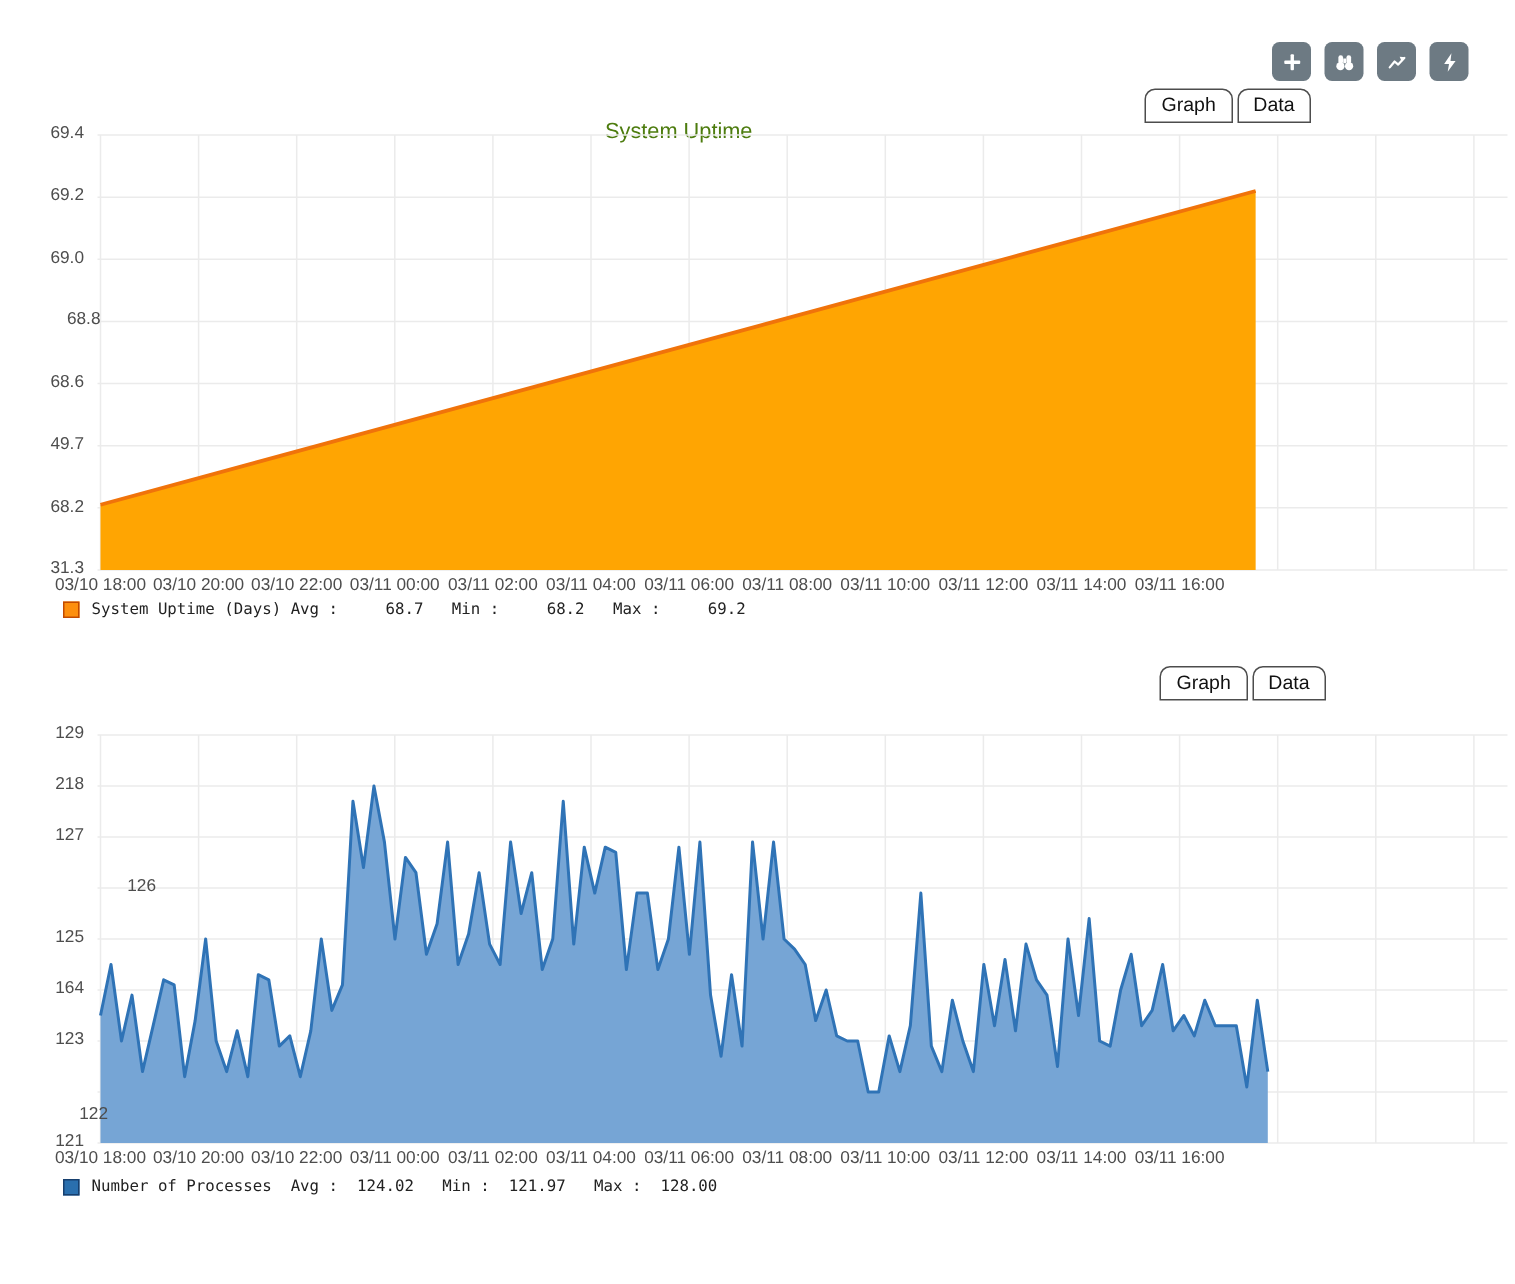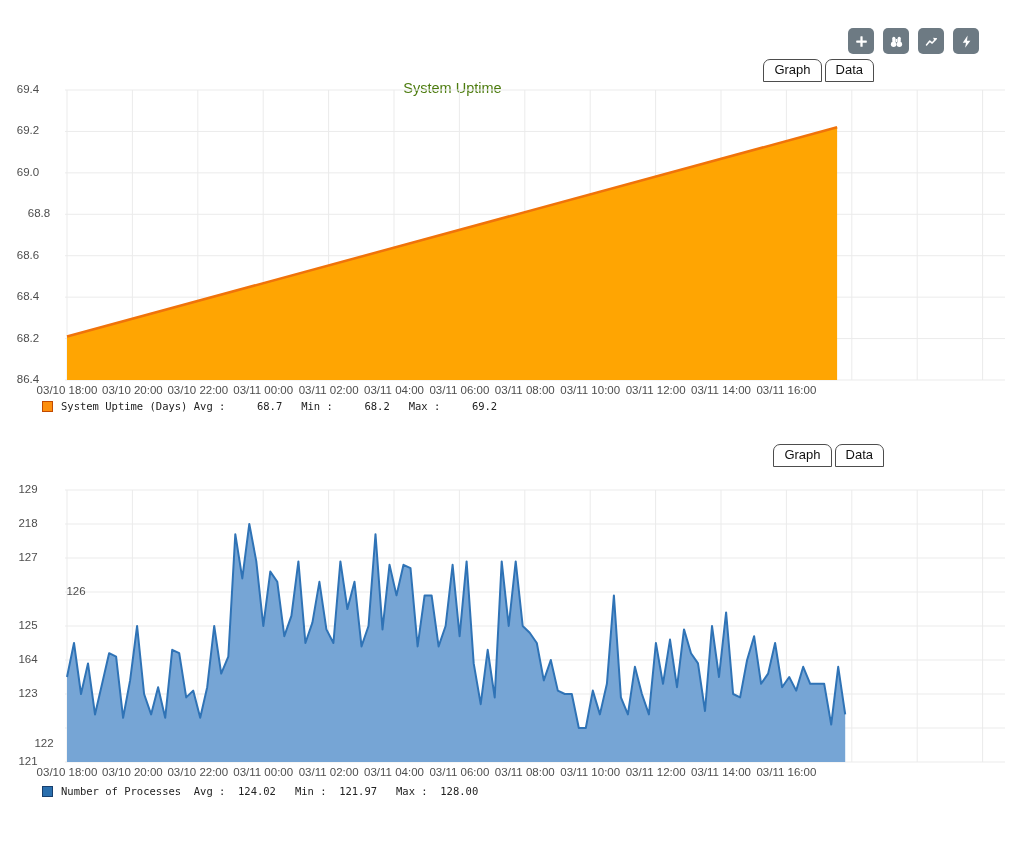--- a/index.html
+++ b/index.html
@@ -22,21 +22,21 @@
     font-family:"Liberation Sans",sans-serif;
   }
   .chart{position:absolute;left:0;width:1010px}
   .chart-1{top:80px;height:345px}
   .chart-2{top:438px;height:385px}
   .plot-svg{position:absolute;left:0;top:0}
   .chart-title{position:absolute;left:67px;width:771px;text-align:center;
     font-size:14.5px;color:#4d7c0f}
   .title-1{top:0}
   .title-2{top:28px}
-  .ylabel{position:absolute;left:0;width:56px;text-align:center;
+  .ylabel{position:absolute;left:0;width:56px;text-align:right;
     font-size:11.5px;color:#4d4d4d}
   .xlabel{position:absolute;width:92px;text-align:center;white-space:nowrap;
     font-size:11.5px;color:#4d4d4d}
   .legend{position:absolute;left:42px;display:flex;align-items:center;gap:8px}
   .legend-1{top:320px}
   .legend-2{top:347px}
   .swatch{width:11px;height:11px;display:inline-block;box-sizing:border-box}
   .legend-text{font-family:"DejaVu Sans Mono",monospace;font-size:10.5px;
     color:#222;white-space:pre}
 </style>
@@ -103,23 +103,23 @@
       <line x1="851.8000000000001" y1="10" x2="851.8000000000001" y2="300" stroke="#ebebeb" stroke-width="1"></line>
       <line x1="917.2" y1="10" x2="917.2" y2="300" stroke="#ebebeb" stroke-width="1"></line>
       <line x1="982.6000000000001" y1="10" x2="982.6000000000001" y2="300" stroke="#ebebeb" stroke-width="1"></line>
       <path d="M67,300 L67.0,256.5 L837.1,47.3 L837.1,300 Z" fill="#ffa502" stroke="none"></path>
       <polyline points="67.0,256.5 837.1,47.3" fill="none" stroke="#f0730a" stroke-width="2.5" stroke-linejoin="round"></polyline>
     </svg>
   <div class="legend legend-1">
     <span class="swatch" id="c1-swatch" style="background: rgb(253, 143, 14); border: 1px solid rgb(194, 74, 0);"></span>
     <span class="legend-text">System Uptime (Days) Avg :     68.7   Min :     68.2   Max :     69.2</span>
   </div>
-<div class="ylabel" style="top: 293px;">86.4</div>
+<div class="ylabel" style="top: 293px;">31.3</div>
     <div class="ylabel" style="top: 251.571px;">68.2</div>
-    <div class="ylabel" style="top: 210.143px;">68.4</div>
+    <div class="ylabel" style="top: 210.143px;">49.7</div>
     <div class="ylabel" style="top: 168.714px;">68.6</div>
     <div class="ylabel" style="top: 127.286px; padding-left: 11px;">68.8</div>
     <div class="ylabel" style="top: 85.8571px;">69.0</div>
     <div class="ylabel" style="top: 44.4286px;">69.2</div>
     <div class="ylabel" style="top: 3px;">69.4</div>
     <div class="xlabel" style="left: 21px; top: 304px;">03/10 18:00</div>
     <div class="xlabel" style="left: 86.4px; top: 304px;">03/10 20:00</div>
     <div class="xlabel" style="left: 151.8px; top: 304px;">03/10 22:00</div>
     <div class="xlabel" style="left: 217.2px; top: 304px;">03/11 00:00</div>
     <div class="xlabel" style="left: 282.6px; top: 304px;">03/11 02:00</div>

